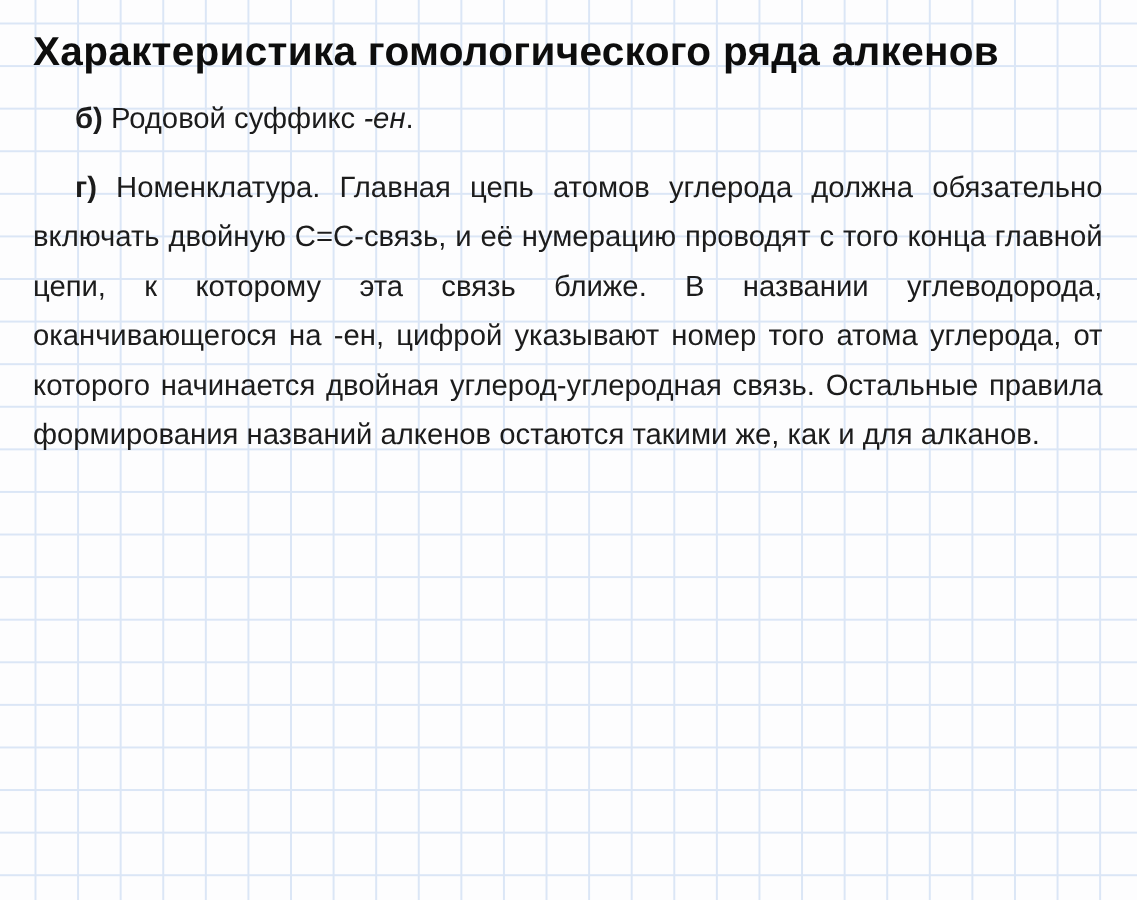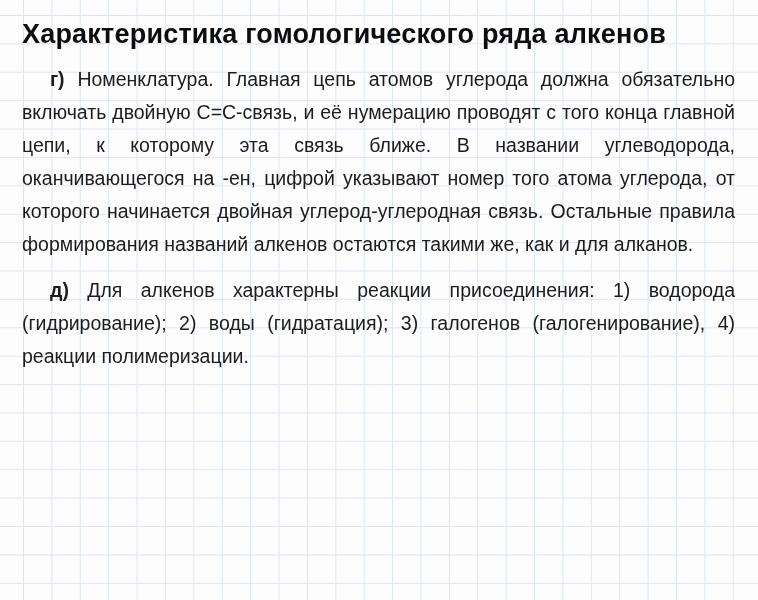--- a/index.html
+++ b/index.html
@@ -58,25 +58,26 @@
   }
 </style>
 </head>
 <body>
 
 <div class="page">
 
   <h1 class="title">Характеристика гомологического ряда алкенов</h1>
 
 
+  <p class="item">
+    <span class="marker">б)</span>
+    <span>Родовой суффикс</span>
+    <span><i class="suffix-italic">-ен</i><span>.</span></span>
+  </p>
 
 
   <p class="item">
     <span class="marker">г)</span>
     <span>Номенклатура. Главная цепь атомов углерода должна обязательно включать двойную C=C-связь, и её нумерацию проводят с того конца главной цепи, к которому эта связь ближе. В названии углеводорода, оканчивающегося на -ен, цифрой указывают номер того атома углерода, от которого начинается двойная углерод-углеродная связь. Остальные правила формирования названий алкенов остаются такими же, как и для алканов.</span>
   </p>
 
-  <p class="item">
-    <span class="marker">д)</span>
-    <span>Для алкенов характерны реакции присоединения: 1) водорода (гидрирование); 2) воды (гидратация); 3) галогенов (галогенирование), 4) реакции полимеризации.</span>
-  </p>
 
 </div>
 
 </body></html>

